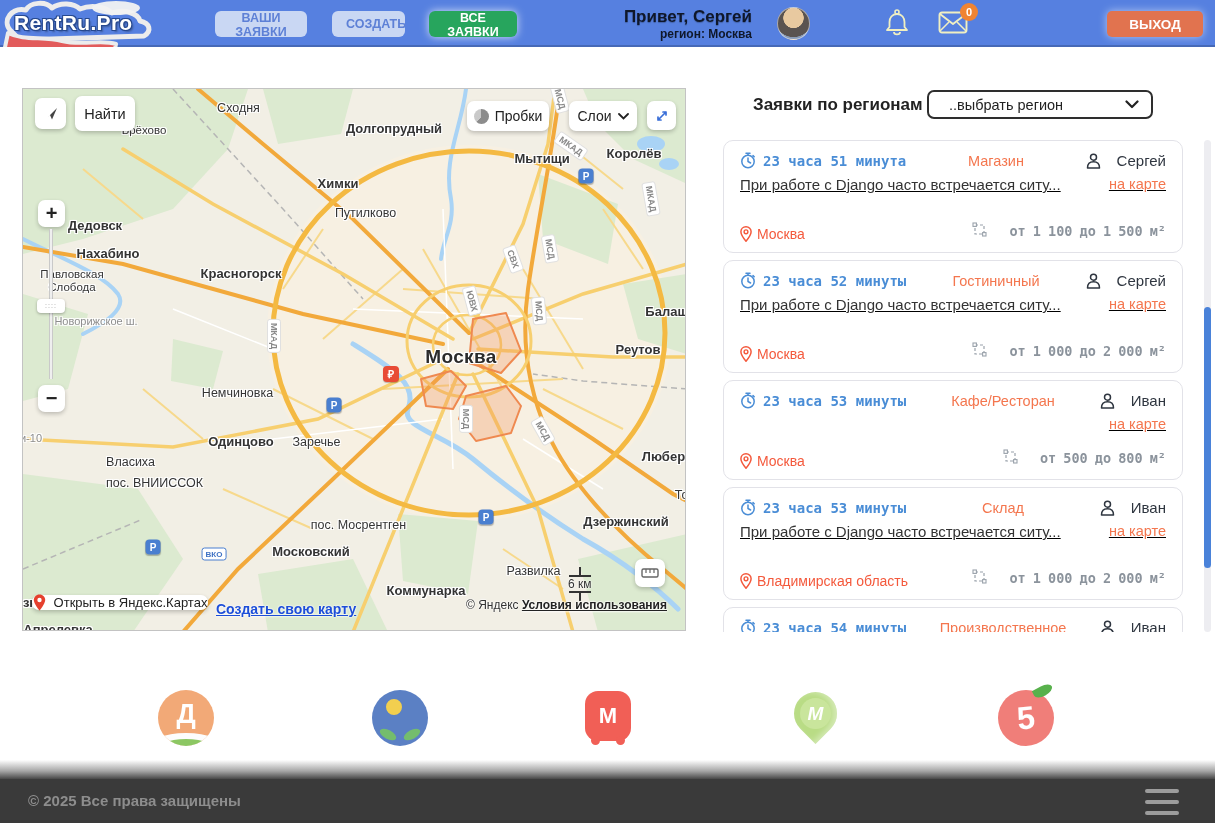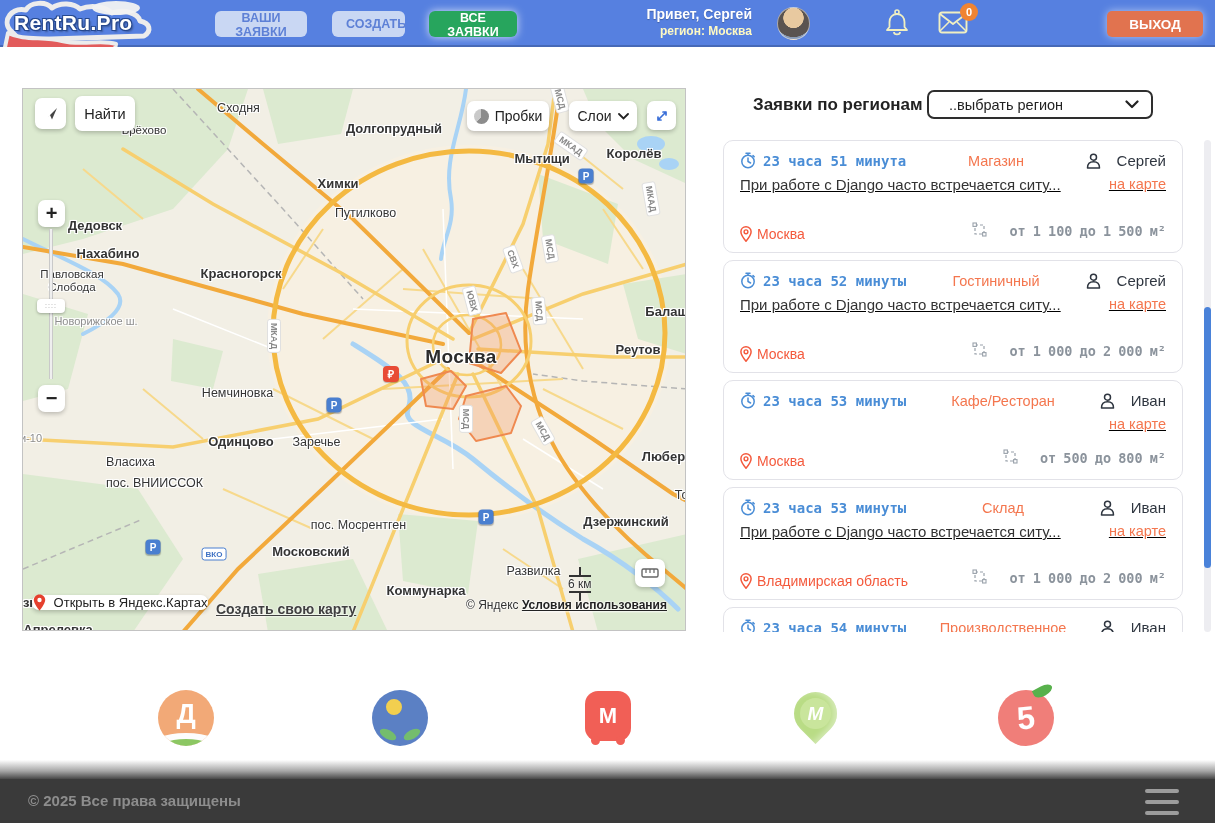--- a/index.html
+++ b/index.html
@@ -14,22 +14,22 @@
   .logo-text { position:absolute; left:14px; top:11px; font-size:21px; font-weight:bold;
                letter-spacing:.3px; text-shadow:1px 1px 0 #27498f, -1px 1px 0 #27498f,
                1px -1px 0 #27498f, -1px -1px 0 #27498f, 2px 2px 2px rgba(0,0,0,.3); }
   .logo-p1 { color:#ffffff; } .logo-p2 { color:#ffffff; }
   .nav-btn { position:absolute; top:11px; height:26px; border:none; border-radius:6px;
              background:#c9d7f3; color:#5d80d6; font-weight:bold; font-size:12.5px;
              font-family:"Liberation Sans",sans-serif; padding:0 14px; cursor:pointer; }
   .nav-btn.green { background:#27a55d; color:#fff;
              box-shadow:0 0 8px rgba(255,255,255,.75); }
   .greet { position:absolute; left:598px; top:6px; width:154px; text-align:right; line-height:1.25; }
-  .greet-main { color:#ffffff; font-weight:bold; font-size:14px; text-shadow:0 1px 1px rgba(0,0,0,.25); }
-  .greet-sub  { color:#fef9c3; font-weight:bold; font-size:12px; }
+  .greet-main { color:#0f172a; font-weight:bold; font-size:17px; text-shadow:0 1px 1px rgba(0,0,0,.25); }
+  .greet-sub  { color:#0f172a; font-weight:bold; font-size:12px; }
   .avatar { position:absolute; left:777px; top:7px; width:33px; height:33px; border-radius:50%;
             background:radial-gradient(circle at 50% 32%, #e8c9a0 0 38%, #5a5350 40% 72%, #8a9bb5 74%);
             border:1px solid rgba(255,255,255,.5); overflow:hidden; cursor:pointer; }
   .icon-btn { position:absolute; background:none; border:none; cursor:pointer; }
   .badge { position:absolute; left:960px; top:3px; min-width:18px; height:18px; border-radius:50%;
            background:#f08433; color:#fff; font-size:11px; font-weight:bold; line-height:18px;
            text-align:center; z-index:2; }
   .logout-btn { position:absolute; left:1107px; top:11px; width:96px; height:26px; border:none;
            border-radius:5px; background:#e1734f; color:#fff; font-weight:bold; font-size:13.5px;
            font-family:"Liberation Sans",sans-serif; cursor:pointer;
@@ -71,21 +71,21 @@
   .scalebar { position:absolute; left:540px; top:478px; display:flex; align-items:center;
               color:#333; font-size:12px; white-space:nowrap;
               text-shadow:0 0 2px #fff,0 0 2px #fff;flex-direction:column; }
   .scalebar .bar { width:22px; height:2px; background:#333; }
   .scalebar .cap { width:2px; height:8px; background:#333; }
   .scalebar .txt { padding:0 5px; }
   .attrib { position:absolute; left:443px; top:509px; font-size:12px; color:#333;
             text-shadow:0 0 2px #fff,0 0 2px #fff,0 0 2px #fff; white-space:nowrap; }
   .attrib .terms { font-weight:bold; text-decoration:underline; color:#222; cursor:pointer; }
   .create-map { position:absolute; left:193px; top:512px; font-size:14px; font-weight:bold;
-            color:#404040; text-decoration:underline; cursor:pointer;
+            color:#1d4ed8; text-decoration:underline; cursor:pointer;
             text-shadow:0 0 2px #fff,0 0 2px #fff; white-space:nowrap; }
 
   
   .panel-title { position:absolute; left:753px; top:95px; font-size:17px; font-weight:bold; color:#222; }
   .region-select { position:absolute; left:927px; top:90px; width:226px; height:29px;
             border:2px solid #2e2e2e; border-radius:7px; background:#fff; color:#222;
             font-size:14.5px; display:flex; align-items:center; padding:0 12px 0 20px; cursor:pointer; }
   .region-select .sel-label { flex:1; }
   .cards { position:absolute; left:723px; top:140px; width:460px; height:492px; overflow:hidden;
            display:flex; flex-direction:column; gap:7px; }

